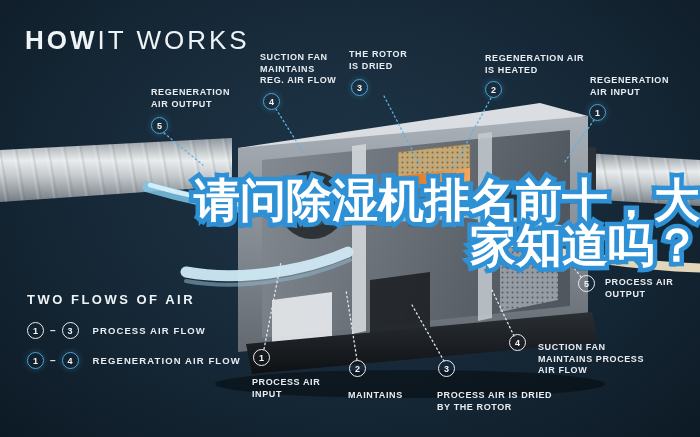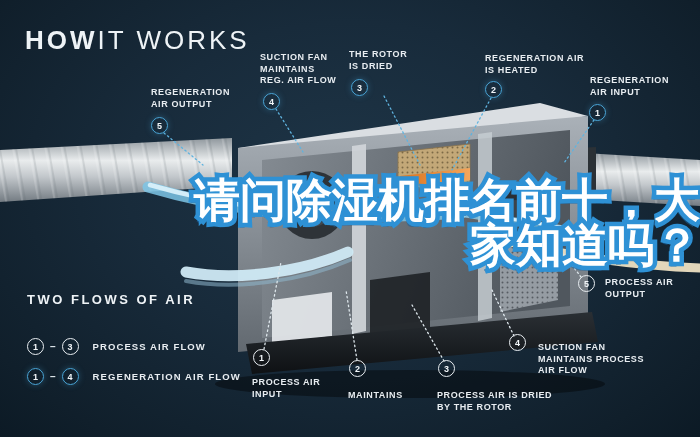--- a/index.html
+++ b/index.html
@@ -32,21 +32,21 @@
   #co3{left:349px;top:49px;}  #co3 .badge{left:2px;top:30px;}
   #co4{left:485px;top:53px;}  #co4 .badge{left:0px;top:28px;}
   #co5{left:590px;top:75px;}  #co5 .badge{left:-1px;top:29px;}
   #co6{left:252px;top:377px;} #co6 .badge{left:1px;top:-28px;}
   #co7{left:348px;top:390px;} #co7 .badge{left:1px;top:-30px;}
   #co8{left:437px;top:390px;} #co8 .badge{left:1px;top:-30px;}
   #co9{left:538px;top:342px;} #co9 .badge{left:-29px;top:-8px;}
   #co10{left:605px;top:277px;}#co10 .badge{left:-27px;top:-2px;}
   
   .legend{position:absolute;left:27px;top:292px;z-index:6;}
-  .legend-title{color:#eef3f6;font-size:13px;font-weight:700;letter-spacing:2.5px;margin-bottom:31px;white-space:nowrap;}
+  .legend-title{color:#eef3f6;font-size:13px;font-weight:700;letter-spacing:2.5px;margin-bottom:15px;white-space:nowrap;}
   .legend-row{display:flex;align-items:center;margin-bottom:13px;}
   .legend-row .badge{position:static;flex:0 0 auto;}
   .legend-dash{color:#dfe7ec;font-size:10px;font-weight:700;margin:0 6px;}
   .legend-label{color:#e8edf1;font-size:9.5px;font-weight:700;letter-spacing:1.1px;margin-left:14px;white-space:nowrap;text-align:right;}
   
   .headline{position:absolute;left:0;top:178px;width:700px;z-index:4;text-align:right;
     font-weight:900;font-size:46px;line-height:45px;letter-spacing:0px;}
   .hl-line{position:relative;}
   .hl-back{position:absolute;left:0;right:0;top:0;color:transparent;
     -webkit-text-stroke:9px #2e91d5;text-shadow:-3px 5px 0 rgba(22,96,156,.55);}

